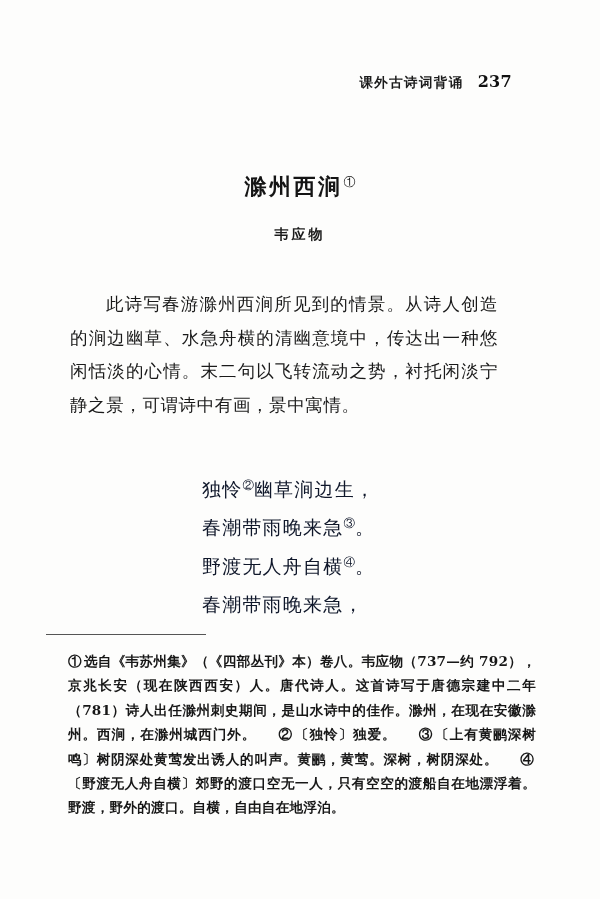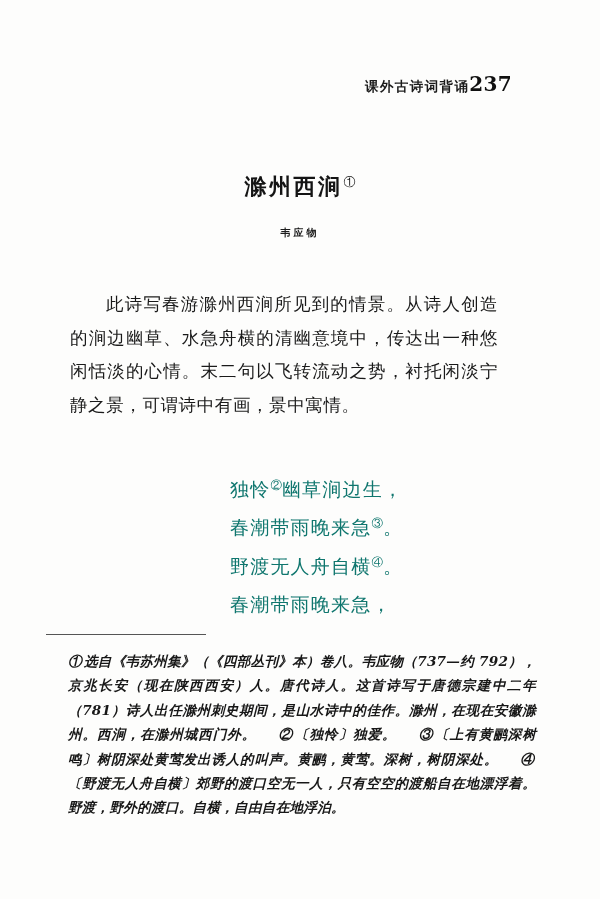--- a/index.html
+++ b/index.html
@@ -18,31 +18,31 @@
     color: #1a1a1a;
   }
 
   
   .running-head {
     position: absolute;
     top: 72px;
     right: 88px;
     display: flex;
     align-items: baseline;
-    gap: 0;
+    gap: 14px;
     white-space: nowrap;
   }
   .running-head .rh-title {
     font-size: 13.5px;
     font-weight: 700;
     letter-spacing: 1.4px;
     color: #1b1b1b;
   }
   .running-head .rh-page {
-    font-size: 20px;
+    font-size: 16px;
     font-weight: 700;
     letter-spacing: 0.3px;
     color: #101010;
   }
 
   
   .poem-title {
     position: absolute;
     top: 172px;
     left: 0;
@@ -59,21 +59,21 @@
     vertical-align: super;
     letter-spacing: 0;
     margin-left: 1px;
   }
   .poem-author {
     position: absolute;
     top: 226px;
     left: 0;
     width: 600px;
     text-align: center;
-    font-size: 10px;
+    font-size: 14px;
     font-weight: 700;
     letter-spacing: 3px;
     color: #1b1b1b;
   }
 
   
   .intro {
     position: absolute;
     top: 288px;
     left: 70px;
@@ -89,22 +89,21 @@
 
   
   .poem-body {
     position: absolute;
     top: 468px;
     left: 202px;
     font-size: 19px;
     line-height: 34px;
     letter-spacing: 1.2px;
     font-weight: 500;
-    color: #0f766e;
-    margin-left: 28px;
+    color: #0f172a;
   }
   .poem-line { white-space: nowrap; }
   .poem-line .fn-mark {
     font-size: 11.5px;
     font-weight: 400;
     vertical-align: super;
     letter-spacing: 0;
   }
 
   
@@ -123,21 +122,20 @@
     top: 649px;
     left: 68px;
     width: 468px;
     font-size: 13.6px;
     line-height: 24.4px;
     text-align: justify;
     text-align-last: left;
     letter-spacing: 0.25px;
     font-weight: 700;
     color: #171717;
-    font-style: italic;
   }
   .note-item { display: inline; }
   .note-item + .note-item::before {
     content: "\00a0\00a0\00a0\00a0";
   }
   .note-num { margin-right: 2px; }
 </style>
 </head>
 <body>
 

